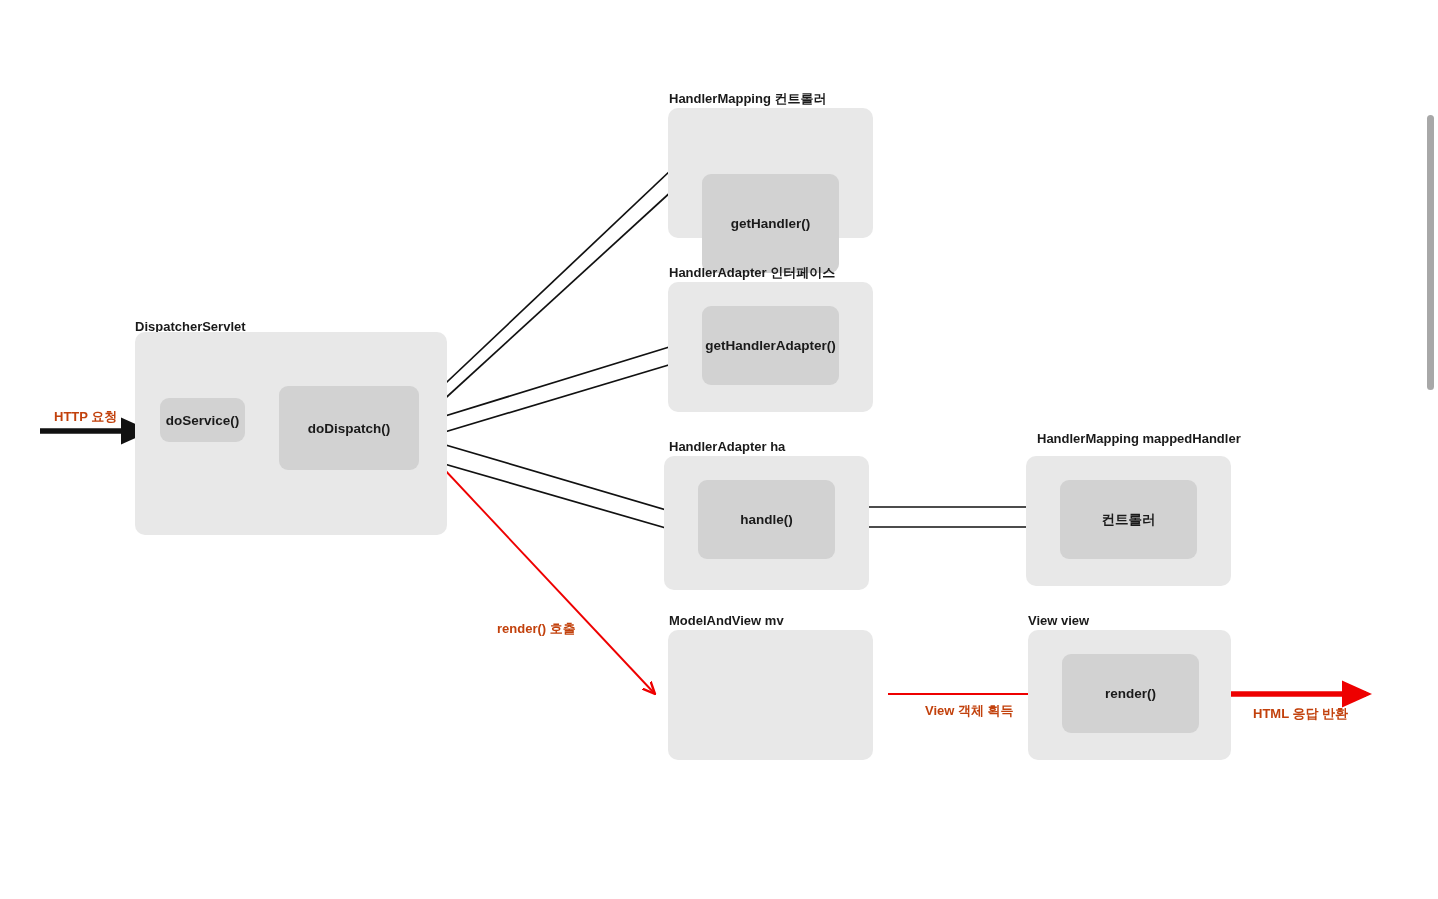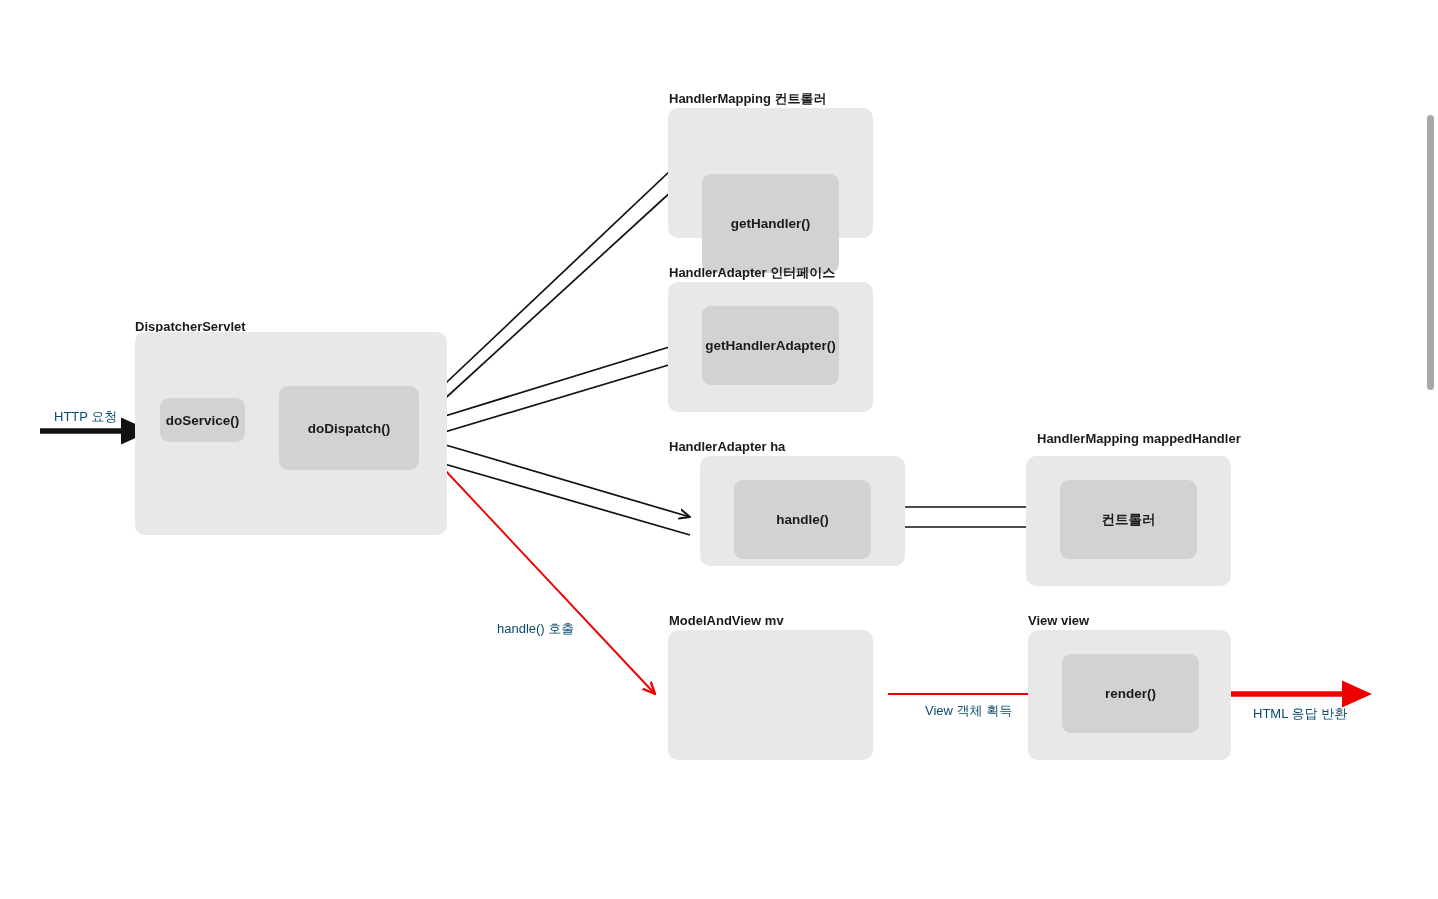--- a/index.html
+++ b/index.html
@@ -46,22 +46,22 @@
   .inner-box span {
     font-size: 13.5px;
     font-weight: bold;
     color: #1a1a1a;
     white-space: nowrap;
   }
   
   .edge-label {
     position: absolute;
     font-size: 13px;
-    font-weight: normal;
-    color: #0c4a6e;
+    font-weight: bold;
+    color: #c2410c;
     white-space: nowrap;
     line-height: 1;
   }
   
   #wires {
     position: absolute;
     left: 0;
     top: 0;
     width: 1438px;
     height: 899px;
@@ -150,21 +150,21 @@
   </div>
 
   <div class="panel-label" style="left:669px; top:266px;">HandlerAdapter 인터페이스</div>
   <div class="panel" style="left:668px; top:282px; width:205px; height:130px;">
     <div class="inner-box" style="left:34px; top:24px; width:137px; height:79px;">
       <span>getHandlerAdapter()</span>
     </div>
   </div>
 
   <div class="panel-label" style="left:669px; top:440px;">HandlerAdapter ha</div>
-  <div class="panel" style="left:700px; top:456px; width:205px; height:110px;">
+  <div class="panel" style="left:664px; top:456px; width:205px; height:134px;">
     <div class="inner-box" style="left:34px; top:24px; width:137px; height:79px;">
       <span>handle()</span>
     </div>
   </div>
 
   <div class="panel-label" style="left:1026px; top:432px;margin-left:11px;">HandlerMapping mappedHandler</div>
   <div class="panel" style="left:1026px; top:456px; width:205px; height:130px;">
     <div class="inner-box" style="left:34px; top:24px; width:137px; height:79px;align-items:center;">
       <span>컨트롤러</span>
     </div>
@@ -175,21 +175,21 @@
 
   <div class="panel-label" style="left:1028px; top:614px;">View view</div>
   <div class="panel" style="left:1028px; top:630px; width:203px; height:130px;">
     <div class="inner-box" style="left:34px; top:24px; width:137px; height:79px;">
       <span>render()</span>
     </div>
   </div>
 
   <div class="edge-label" style="left:54px; top:410px;">HTTP 요청</div>
 
-  <div class="edge-label" style="left:497px; top:622px;">handle() 호출</div>
+  <div class="edge-label" style="left:497px; top:622px;">render() 호출</div>
 
   <div class="edge-label" style="left:925px; top:704px;">View 객체 획득</div>
 
   <div class="edge-label" style="left:1253px; top:707px;">HTML 응답 반환</div>
 
   <div class="scroll-track">
     <div class="scroll-thumb" id="scroll-thumb" style="top: 115px; height: 275px;"></div>
   </div>
 
 </div>

